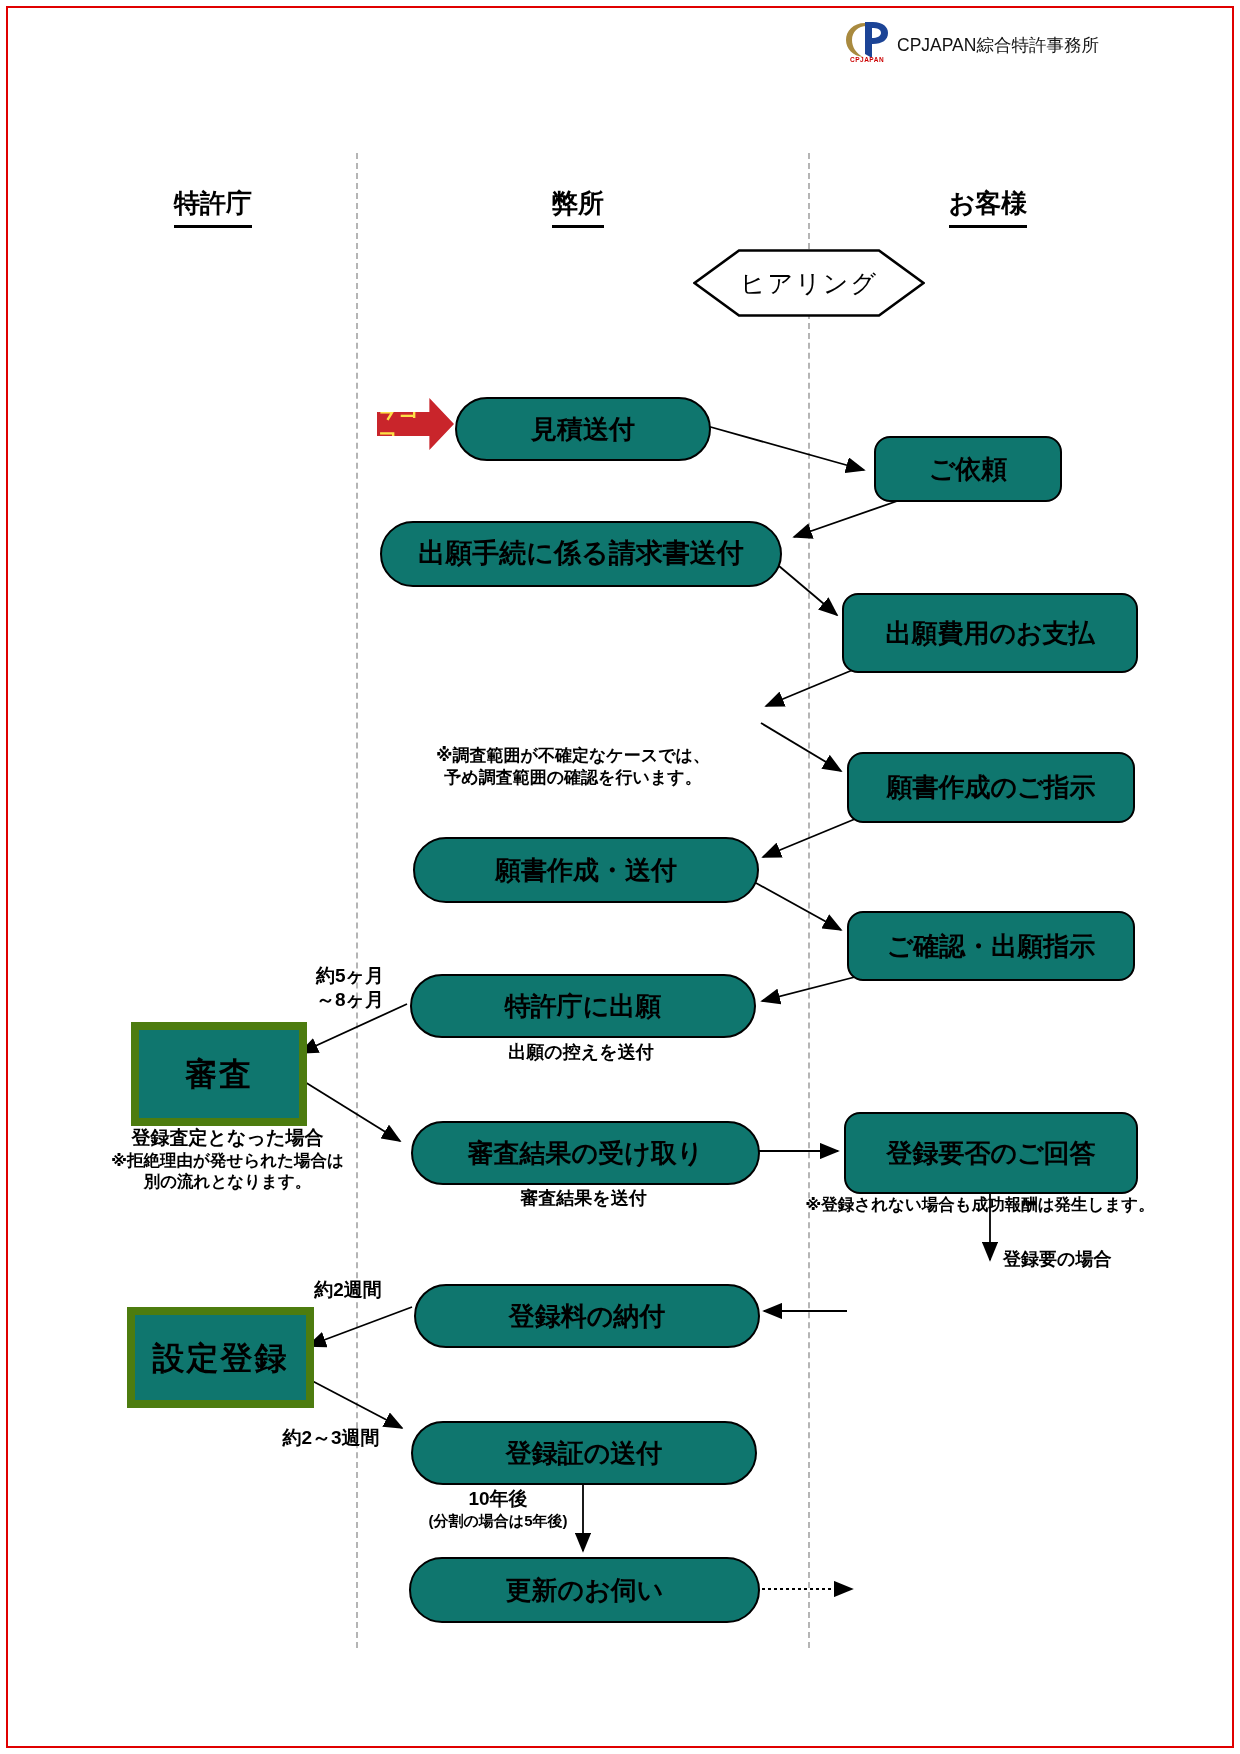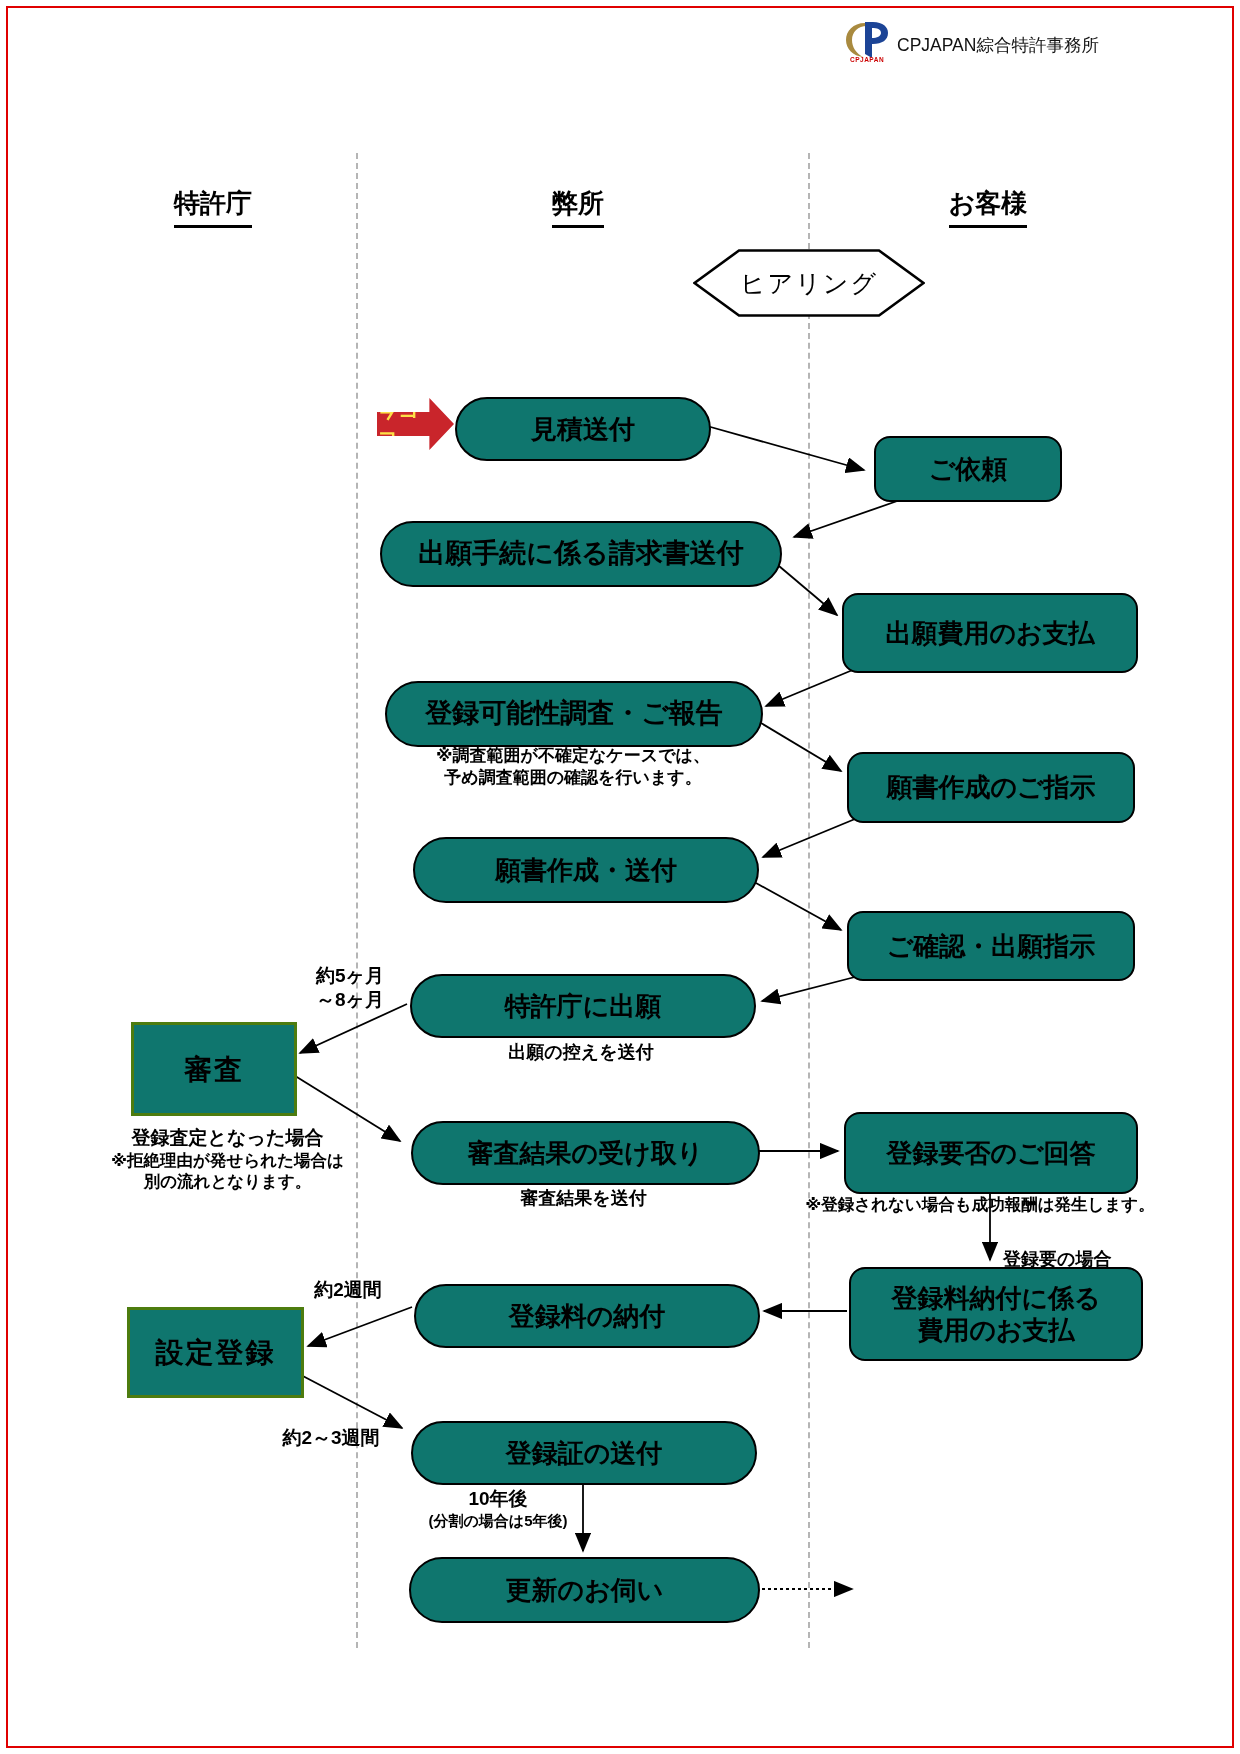--- a/index.html
+++ b/index.html
@@ -9,21 +9,21 @@
   
   svg.wires{position:absolute;left:0;top:0;z-index:1;}
   svg.wires line{stroke:#000;stroke-width:1.8;}
   
   .vdash{position:absolute;top:153px;height:1495px;width:0;border-left:2px dashed #b5b5b5;z-index:0;}
   
   .pill,.rbox,.sbox{position:absolute;background:#0f766e;border:2.6px solid #000;font-weight:bold;z-index:2;
     display:flex;align-items:center;justify-content:center;text-align:center;line-height:1.25;}
   .pill{border-radius:34px;font-size:26px;}
   .rbox{border-radius:16px;font-size:26px;}
-  .sbox{border:3px solid #4d7c0f;border-radius:0;font-size:28px;letter-spacing:2px;}
+  .sbox{border:8px solid #4d7c0f;border-radius:0;font-size:32px;letter-spacing:2px;}
   .hex{position:absolute;z-index:2;}
   .hex svg{position:absolute;left:0;top:0;}
   .hex .hex-label{position:absolute;left:0;top:0;width:100%;height:100%;display:flex;align-items:center;justify-content:center;font-size:25px;letter-spacing:2px;}
   
   .note{position:absolute;font-weight:bold;z-index:2;line-height:1.28;}
   .note.c{text-align:center;}
   .note.r{text-align:right;}
   
   .title{position:absolute;left:0;top:92px;width:1240px;text-align:center;font-size:31px;font-weight:900;letter-spacing:1px;z-index:2;}
   .colhead{position:absolute;top:186px;width:160px;text-align:center;font-size:26px;font-weight:bold;z-index:2;}
@@ -93,39 +93,32 @@
     </svg>
     <div class="hex-label">ヒアリング</div>
   </div>
 
   <div class="now-marker">
     <span class="lab">今ココ</span>
   </div>
 
   <div class="pill" style="left:455px;top:397px;width:252px;height:60px;">見積送付</div>
   <div class="pill" style="left:380px;top:521px;width:398px;height:62px;font-size:27px;">出願手続に係る請求書送付</div>
-  <div class="pill" style="left:385px;top:681px;width:374px;height:62px;font-size:27px;">登録可能性調査・ご報告</div>
   <div class="pill" style="left:413px;top:837px;width:342px;height:62px;">願書作成・送付</div>
   <div class="pill" style="left:410px;top:974px;width:342px;height:60px;">特許庁に出願</div>
   <div class="pill" style="left:411px;top:1121px;width:345px;height:60px;">審査結果の受け取り</div>
   <div class="pill" style="left:414px;top:1284px;width:342px;height:60px;">登録料の納付</div>
   <div class="pill" style="left:411px;top:1421px;width:342px;height:60px;">登録証の送付</div>
   <div class="pill" style="left:409px;top:1557px;width:347px;height:62px;">更新のお伺い</div>
 
   <div class="rbox" style="left:874px;top:436px;width:184px;height:62px;">ご依頼</div>
   <div class="rbox" style="left:842px;top:593px;width:292px;height:76px;">出願費用のお支払</div>
   <div class="rbox" style="left:847px;top:752px;width:284px;height:67px;">願書作成のご指示</div>
   <div class="rbox" style="left:847px;top:911px;width:284px;height:66px;">ご確認・出願指示</div>
   <div class="rbox" style="left:844px;top:1112px;width:290px;height:78px;">登録要否のご回答</div>
-  <div class="rbox" style="left:849px;top:1267px;width:290px;height:90px;">
-    <div>
-      <div>登録料納付に係る</div>
-      <div>費用のお支払</div>
-    </div>
-  </div>
 
   <div class="sbox" style="left:131px;top:1022px;width:160px;height:88px;">審査</div>
   <div class="sbox" style="left:127px;top:1307px;width:171px;height:85px;">設定登録</div>
 
   <div class="note c" style="left:374px;top:745px;width:398px;font-size:17px;">
     <div>※調査範囲が不確定なケースでは、</div>
     <div>予め調査範囲の確認を行います。</div>
   </div>
   <div class="note c" style="left:410px;top:1041px;width:342px;font-size:18px;">出願の控えを送付</div>
   <div class="note r" style="left:278px;top:964px;width:106px;font-size:19px;">

